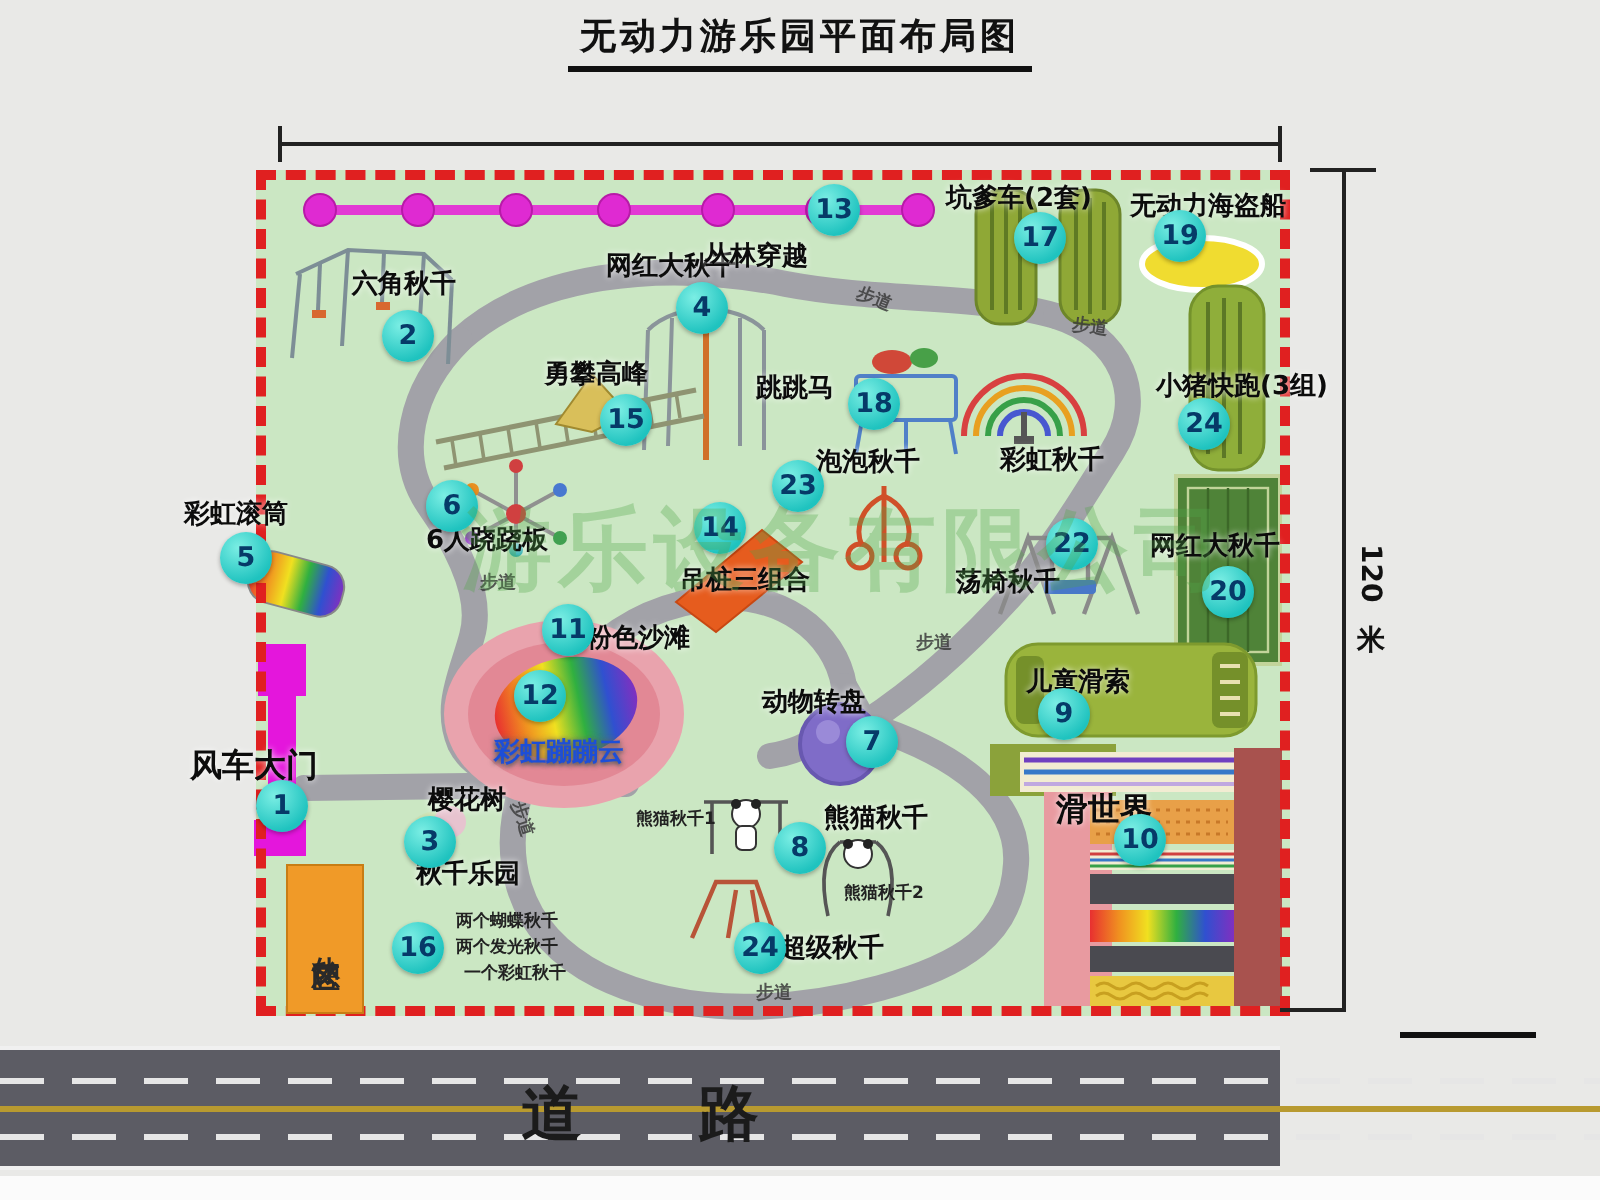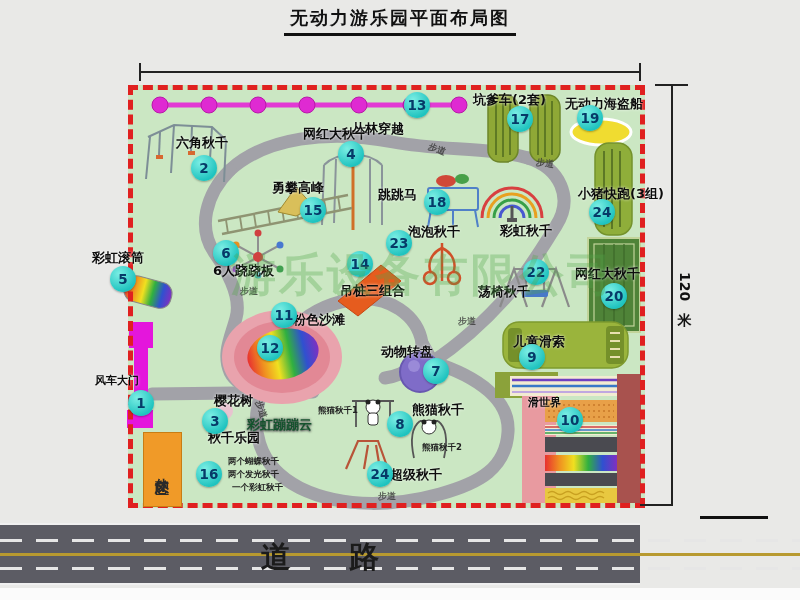--- a/index.html
+++ b/index.html
@@ -17,22 +17,22 @@
   .dimv{position:absolute;left:671px;top:85px;width:2px;height:420px;background:#222;z-index:8;}
   .dimv-label{position:absolute;left:676px;top:272px;writing-mode:vertical-rl;
        font-size:14px;font-weight:bold;color:#111;z-index:8;}
   
   .map{position:absolute;left:128px;top:85px;width:517px;height:423px;background:#cbe7c3;}
   .map-border{position:absolute;inset:0;border:5px dashed #e02020;box-sizing:border-box;
        z-index:2;pointer-events:none;}
   .map svg{position:absolute;left:0;top:0;z-index:1;overflow:visible;}
   .lbl{position:absolute;font-size:13px;font-weight:bold;color:#0c0c0c;white-space:nowrap;
        text-shadow:0 0 3px rgba(255,255,255,.85);z-index:4;line-height:1.2;}
-  .lbl.big{font-size:11px;font-family:Liberation Serif, serif;}
-  .lbl.white{color:#14532d;text-shadow:0 0 3px #666,0 1px 2px #555;margin-top:48px;}
+  .lbl.big{font-size:16px;font-family:Liberation Serif, serif;}
+  .lbl.white{color:#1d4ed8;text-shadow:0 0 3px #666,0 1px 2px #555;}
   .sub{position:absolute;font-size:8.5px;font-weight:bold;color:#222;white-space:nowrap;
        z-index:4;line-height:1.1;}
   .num{position:absolute;width:26px;height:26px;border-radius:50%;
        background:radial-gradient(circle at 35% 30%,#7beee4,#1fc3bf 72%);
        color:#063a68;font-size:13.5px;font-weight:bold;display:flex;align-items:center;
        justify-content:center;z-index:5;transform:translate(-50%,-50%);
        box-shadow:0 1px 2px rgba(0,0,0,.3);}
   .trail{position:absolute;font-size:9px;font-weight:bold;color:#3c3c3c;opacity:.85;
        z-index:3;white-space:nowrap;}
   .rest{position:absolute;left:15px;top:347px;width:37px;height:73px;background:#f09a28;

